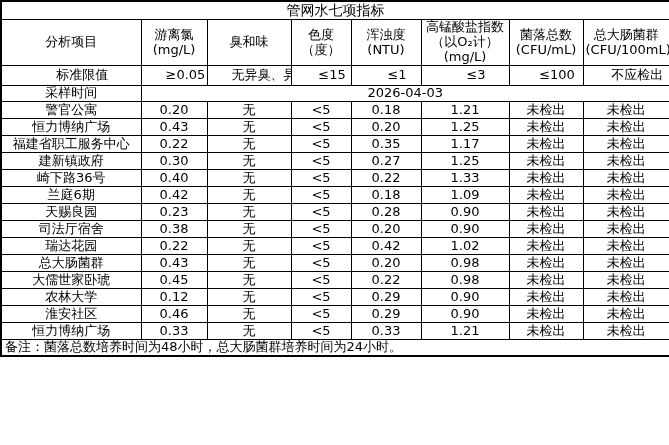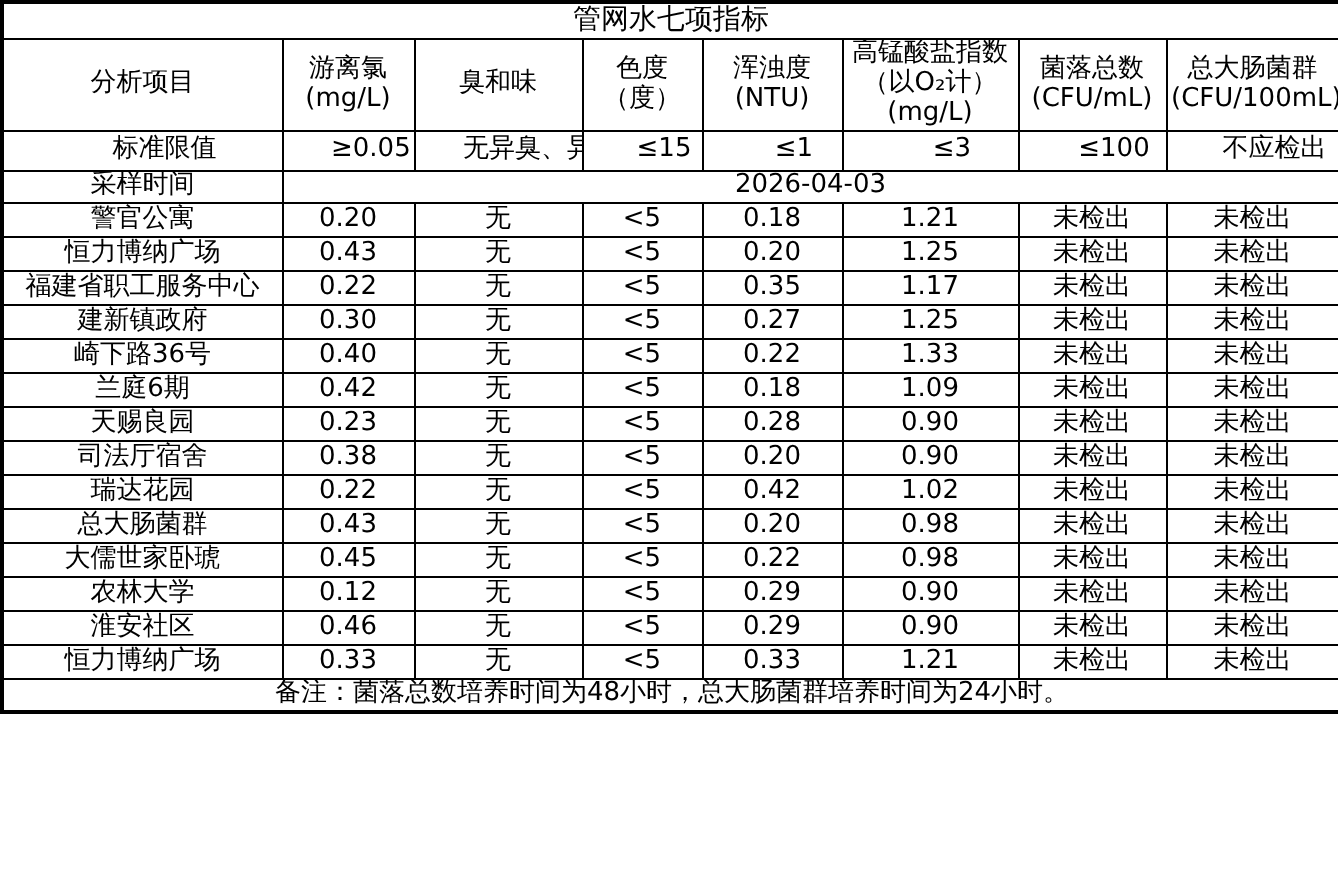--- a/index.html
+++ b/index.html
@@ -42,21 +42,21 @@
   tr.limits-row td { height: 19px; padding-left: 24px; }
   tr.sampling-row td { height: 15px; }
   tr.data-row td { height: 16px; }
   td.name-cell {
     text-align: left;
     padding-left: 3px;
     margin-left: 20px;
   }
   tr.foot-row td {
     height: 15px;
-    text-align: center;
+    text-align: left;
     padding-left: 3px;
   }
 </style>
 </head>
 <body>
 
 <table class="wq">
   <colgroup>
     <col style="width:140px">
     <col style="width:66px">

